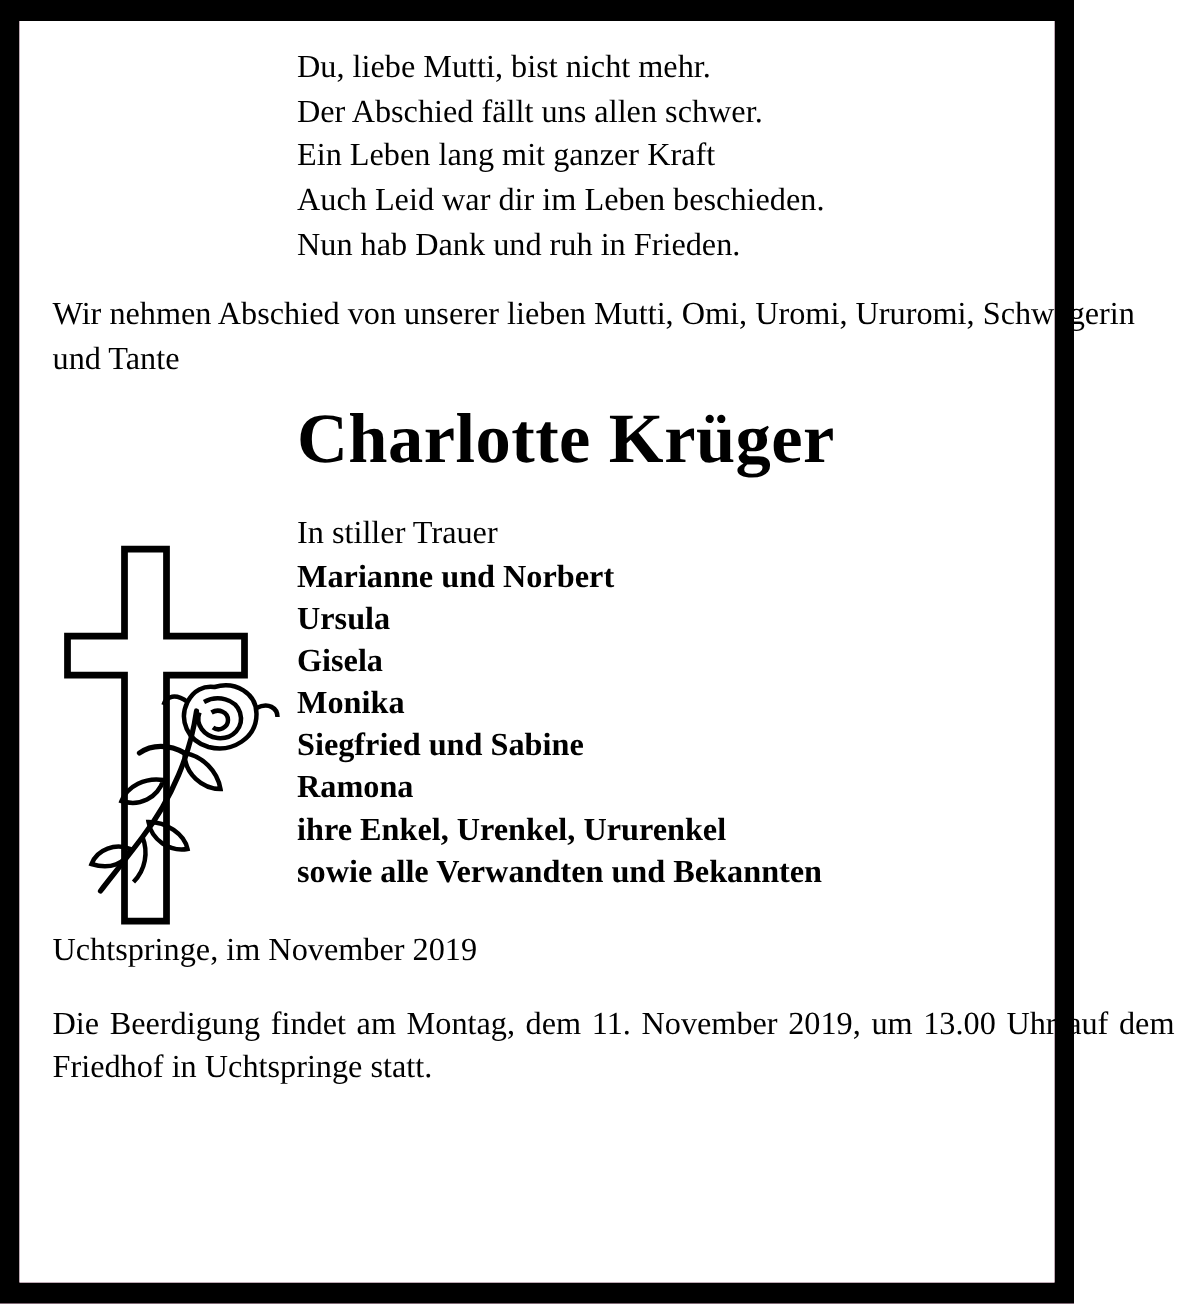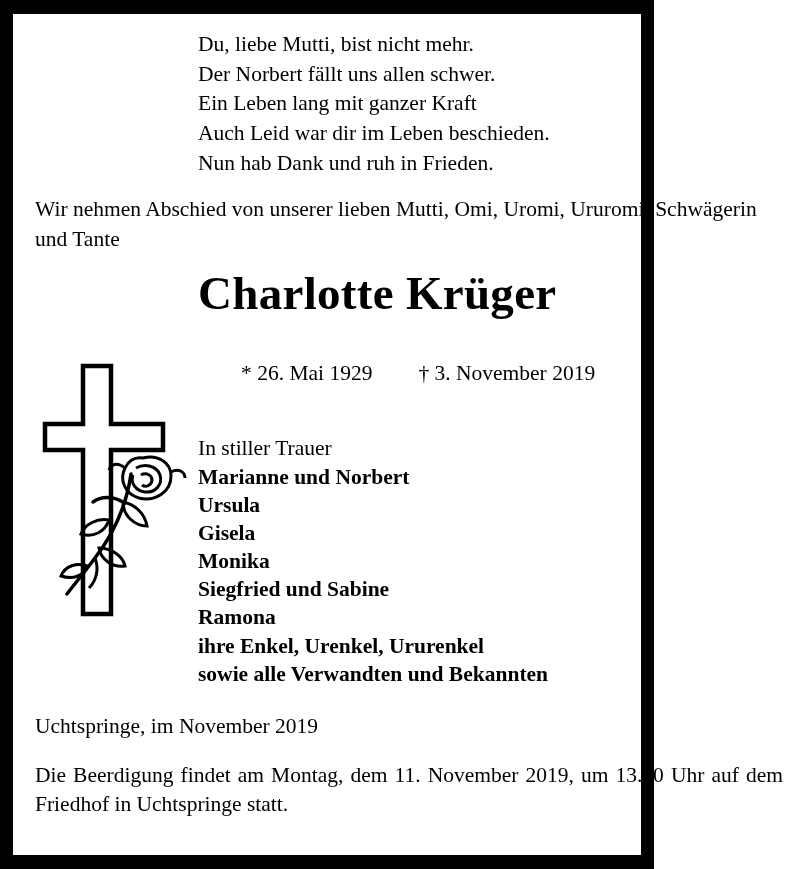--- a/index.html
+++ b/index.html
@@ -9,21 +9,21 @@
   }
   body {
     width: 800px;
     height: 869px;
     font-family: "Liberation Serif", serif;
     color: #000000;
     overflow: hidden;
   }
   .obituary {
     position: relative;
-    width: 654px;
+    width: 716px;
     height: 869px;
     box-sizing: border-box;
     border-top: 14px solid #000000;
     border-bottom: 14px solid #000000;
     border-left: 13px solid #000000;
     border-right: 13px solid #000000;
     background: #f9a8d4;
   }
   .inner {
     position: relative;
@@ -121,33 +121,30 @@
   }
 </style>
 </head>
 <body>
 
 <div class="obituary">
   <div class="inner">
 
     <div class="poem">
       <div>Du, liebe Mutti, bist nicht mehr.</div>
-      <div>Der Norbert fällt uns allen schwer.</div>
+      <div>Der Abschied fällt uns allen schwer.</div>
       <div>Ein Leben lang mit ganzer Kraft</div>
       <div>Auch Leid war dir im Leben beschieden.</div>
       <div>Nun hab Dank und ruh in Frieden.</div>
     </div>
 
     <div class="intro">Wir nehmen Abschied von unserer lieben Mutti, Omi, Uromi, Ururomi, Schwägerin und Tante</div>
 
     <div class="name-block">
       <div class="full-name">Charlotte Krüger</div>
-      <div class="dates">
-        <span>* 26. Mai 1929</span><span class="sep"></span><span>† 3. November 2019</span>
-      </div>
     </div>
 
     <div class="mourners">
       <div class="lead">In stiller Trauer</div>
       <div class="nm">Marianne und Norbert</div>
       <div class="nm">Ursula</div>
       <div class="nm">Gisela</div>
       <div class="nm">Monika</div>
       <div class="nm">Siegfried und Sabine</div>
       <div class="nm">Ramona</div>

